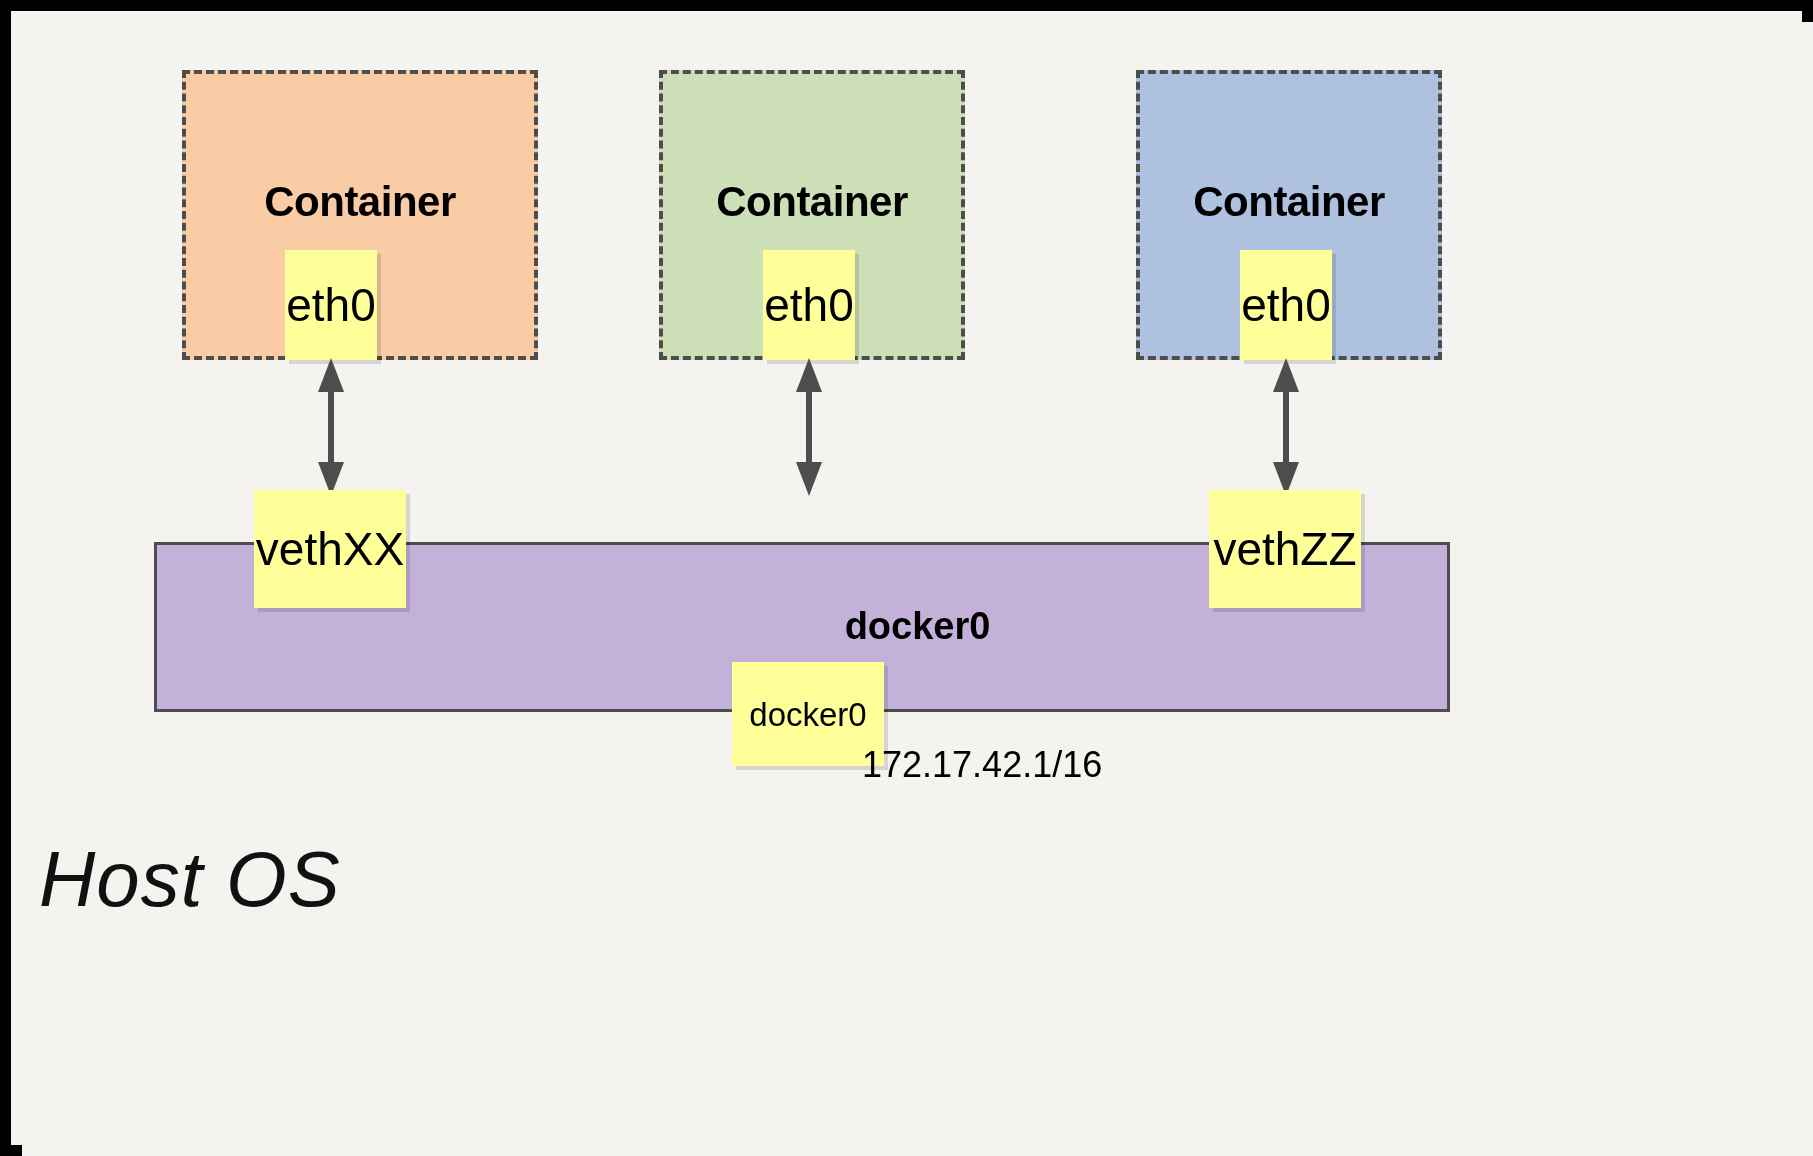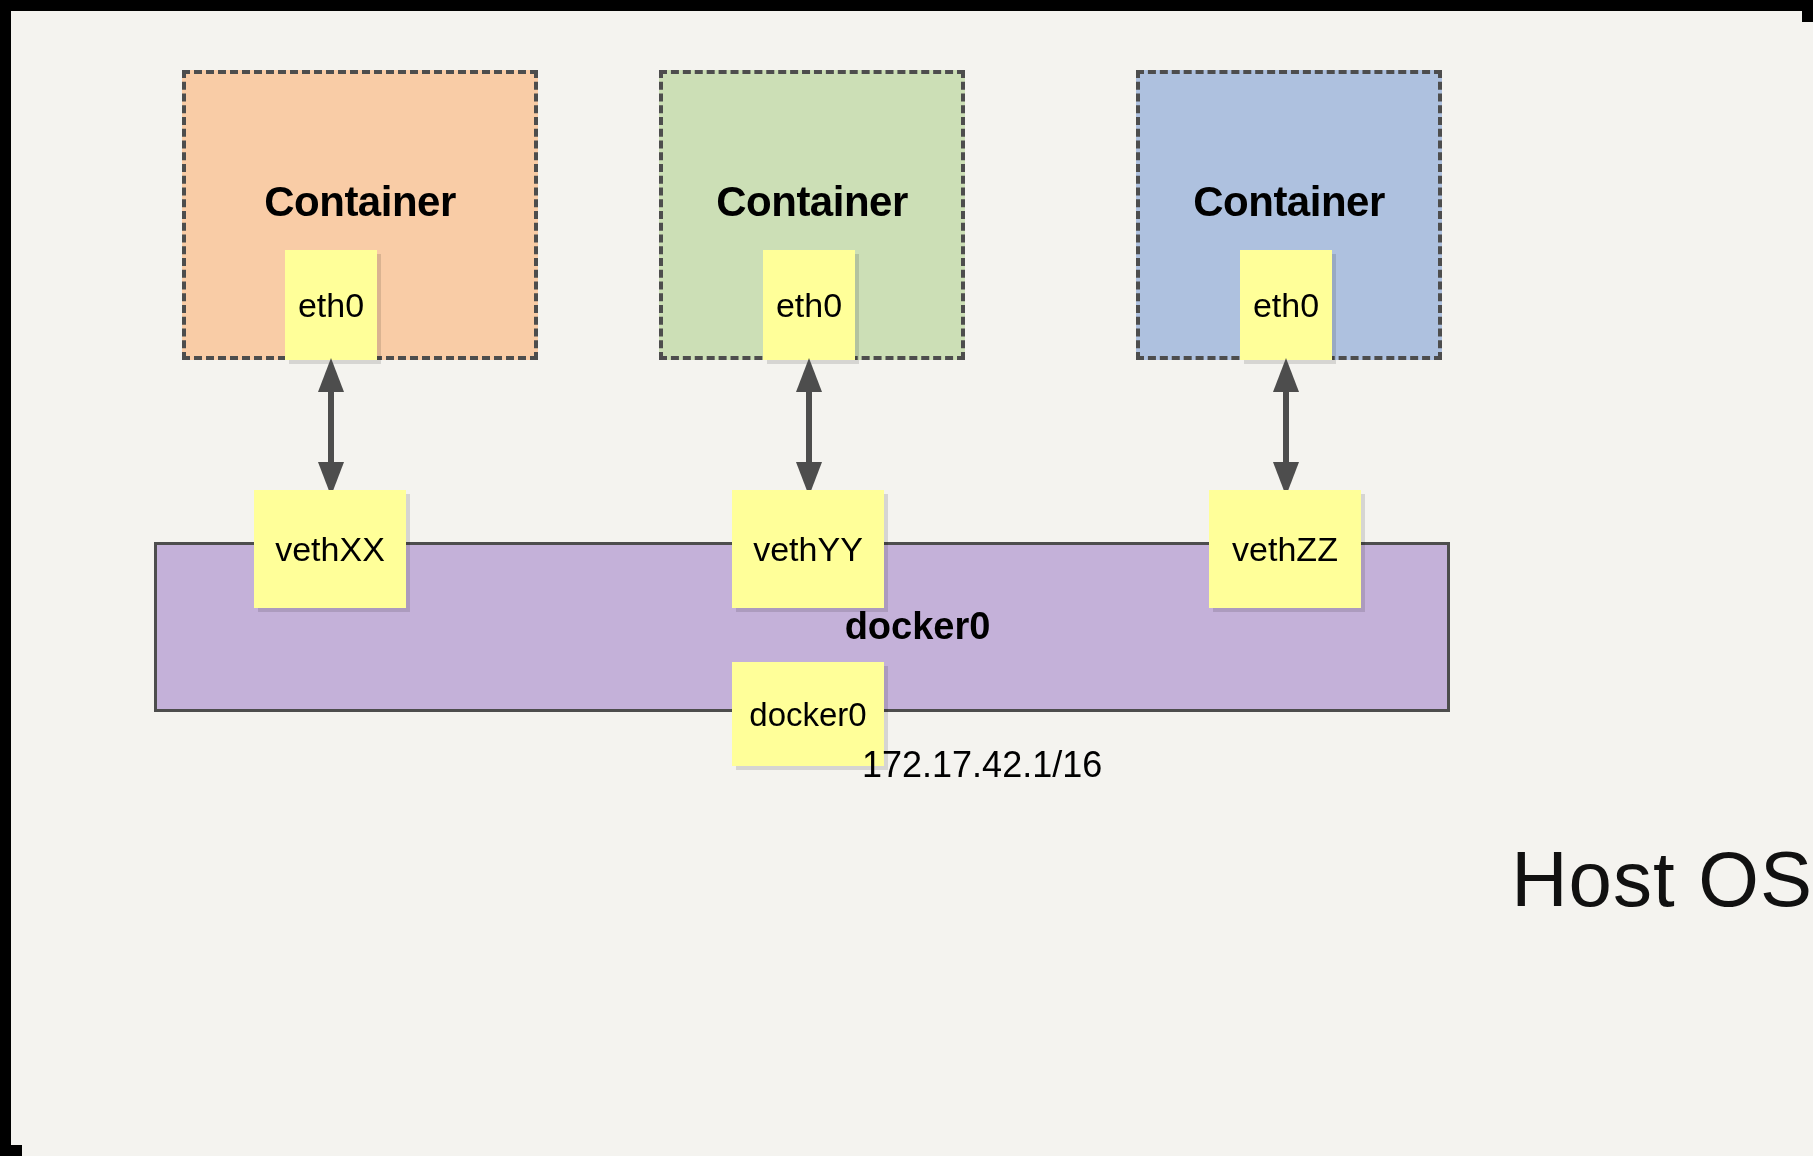--- a/index.html
+++ b/index.html
@@ -63,21 +63,21 @@
   
   .note-box {
     position: absolute;
     box-sizing: border-box;
     background: #ffff99;
     box-shadow: 4px 4px 0 0 rgba(0,0,0,0.12);
     display: flex;
     align-items: center;
     justify-content: center;
     color: #000000;
-    font-size: 34px;
+    font-size: 46px;
     line-height: 1;
   }
 
   .eth0-box {
     width: 92px;
     height: 110px;
   }
   .eth0-box.e1 { left: 263px; top: 228px; }
   .eth0-box.e2 { left: 741px; top: 228px; }
   .eth0-box.e3 { left: 1218px; top: 228px; }
@@ -137,28 +137,29 @@
     left: 840px;
     top: 722px;
     font-size: 36px;
     color: #000000;
     white-space: nowrap;
   }
 
   
   #host-os-label {
     position: absolute;
-    left: 4px;
+    left: 17px;
     right: 0;
     top: 812px;
-    text-align: right;
+    text-align: left;
     font-size: 78px;
     font-weight: 300;
     color: #111111;
     letter-spacing: 1px;
+    font-style: italic;
   }
 </style>
 </head>
 <body>
 
 <div id="diagram-frame">
   <div id="canvas">
 
     <div class="container-box c1">
       <div class="container-title">Container</div>
@@ -189,21 +190,20 @@
     <svg class="arrow a3" viewBox="0 0 26 138">
       <line x1="13" y1="30" x2="13" y2="108" stroke="#4d4d4d" stroke-width="6"></line>
       <polygon points="13,0 26,34 0,34" fill="#4d4d4d"></polygon>
       <polygon points="13,138 26,104 0,104" fill="#4d4d4d"></polygon>
     </svg>
 
     <div id="docker0-bar"></div>
     <div id="docker0-title">docker0</div>
 
     <div class="note-box veth-box v1">vethXX</div>
-    <div class="note-box veth-box v2">vethYY</div>
     <div class="note-box veth-box v3">vethZZ</div>
 
     <div class="note-box" id="docker0-note">docker0</div>
     <div id="docker0-ip">172.17.42.1/16</div>
 
     <div id="host-os-label">Host OS</div>
 
   </div>
 </div>
 

